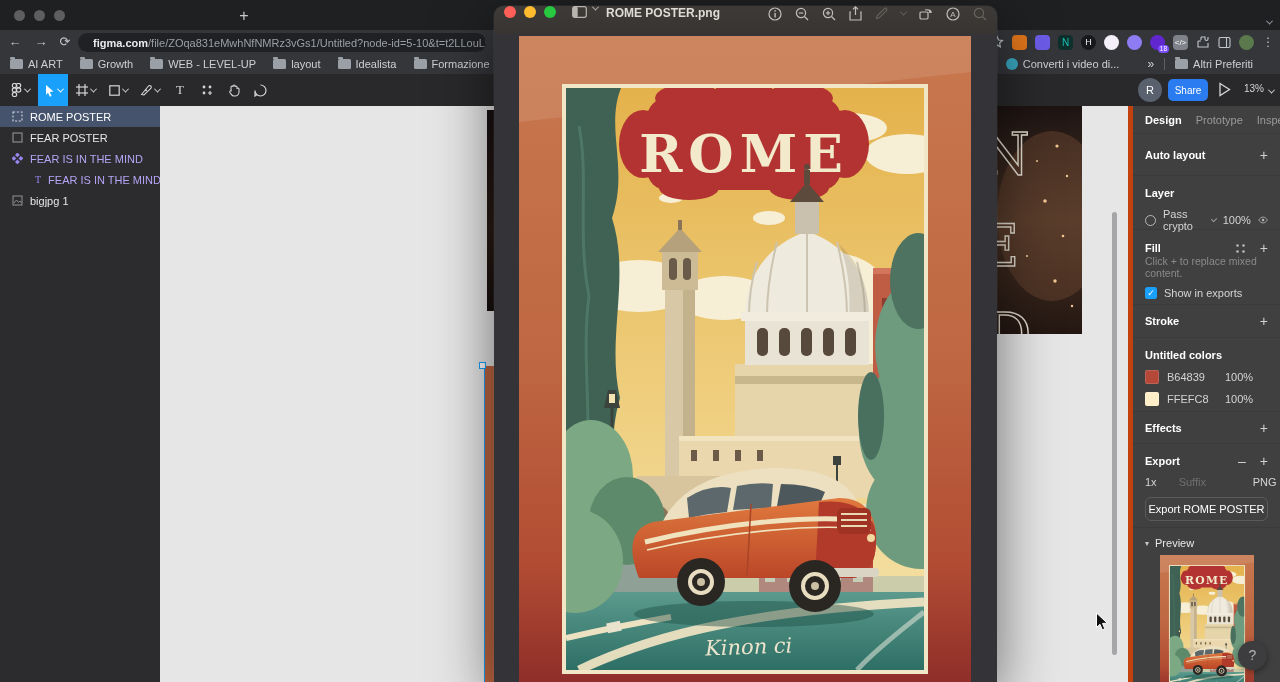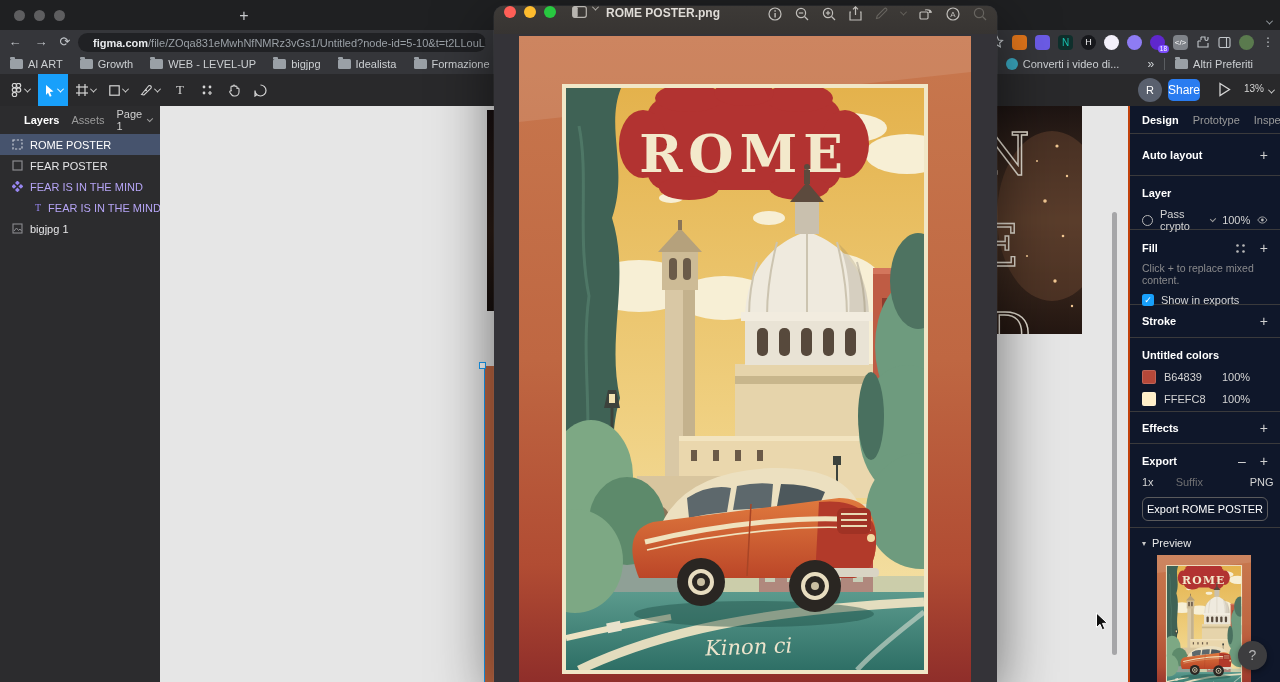--- a/index.html
+++ b/index.html
@@ -31,21 +31,21 @@
   .sq-ic { width:12px; height:12px; border-radius:3px; flex:none; }
   .divv { width:1px; height:12px; background:#5a5d61; }
 
   
   .ftoolbar { position:absolute; left:0; top:74px; width:1280px; height:32px; background:#29292b; }
   .tool { position:absolute; top:0; height:32px; display:flex; align-items:center; justify-content:center; gap:3px; color:#d5d5d5; }
   .tool svg { display:block; }
   .tool.active { background:#18a0fb; color:#fff; }
   .chev { width:5px; height:5px; border-right:1.2px solid currentColor; border-bottom:1.2px solid currentColor; transform:rotate(45deg) translate(-1px,-1px); display:inline-block; }
   .avatarR { position:absolute; left:1138px; top:4px; width:24px; height:24px; border-radius:50%; background:#59606e; color:#fff; font-size:11px; text-align:center; line-height:24px; }
-  .sharebtn { position:absolute; left:1168px; top:5px; width:32px; height:22px; background:#2a7cf0; border:none; border-radius:5px; color:#fff; font-size:12px; font-family:inherit; }
+  .sharebtn { position:absolute; left:1168px; top:5px; width:40px; height:22px; background:#2a7cf0; border:none; border-radius:5px; color:#fff; font-size:10px; font-family:inherit; }
   .playbtn { position:absolute; left:1218px; top:8px; color:#d5d5d5; }
   .zoomctl { position:absolute; left:1244px; top:9px; color:#d5d5d5; font-size:10px; display:flex; gap:5px; align-items:flex-end; }
 
   
   .lsb { position:absolute; left:0; top:106px; width:160px; height:576px; background:#2c2c2e; }
   .lsb-tabs { height:28px; display:flex; align-items:center; padding:0 12px; gap:12px; font-size:11px; }
   .lsb-tabs .on { color:#fff; font-weight:bold; }
   .lsb-tabs .off { color:#9b9b9b; }
   .pagesel { margin-left:auto; color:#d0d0d0; display:flex; align-items:center; gap:5px; }
   .lrow { height:21px; display:flex; align-items:center; padding:0 6px 0 12px; font-size:11px; color:#e6e6e8; gap:7px; white-space:nowrap; overflow:hidden; }
@@ -56,21 +56,21 @@
 
   
   .canvas { position:absolute; left:160px; top:106px; width:968px; height:576px; background:#e6e6e6; }
   .sliver-dark { position:absolute; left:487px; top:110px; width:7px; height:201px; background:linear-gradient(180deg,#181011,#2a1b14 60%,#17100e); }
   .sliver-rome { position:absolute; left:484px; top:366px; width:10px; height:316px; background:#bf6742; border-left:1.5px solid #18a0fb; }
   .sel-handle { position:absolute; left:479px; top:362px; width:7px; height:7px; background:#fff; border:1.5px solid #18a0fb; }
   .fearposter { position:absolute; left:997px; top:106px; width:85px; height:228px; overflow:hidden; }
   .cscroll { position:absolute; left:1112px; top:212px; width:5px; height:443px; border-radius:3px; background:#a6a6a8; }
 
   
-  .rp { position:absolute; left:1128px; top:106px; width:152px; height:576px; background:#0f172a; border-left:2px solid #c2410c; font-size:11px; color:#d4d4d4; }
+  .rp { position:absolute; left:1128px; top:106px; width:152px; height:576px; background:#404040; border-left:5px solid #c2410c; font-size:11px; color:#d4d4d4; }
   .rp-sec { border-bottom:1px solid #3a3a3c; padding:0 12px; position:relative; }
   .rp-title { color:#fff; font-weight:bold; }
   .rowf { display:flex; align-items:center; }
   .plus { color:#d0d0d0; font-size:14px; line-height:1; }
   .minus { color:#d0d0d0; font-size:14px; line-height:1; }
   .hintt { color:#8a8a8c; font-size:10.5px; }
   .checkbox { width:12px; height:12px; background:#18a0fb; border-radius:2.5px; color:#fff; font-size:9px; line-height:12px; text-align:center; flex:none; }
   .swatch { width:14px; height:14px; border-radius:2px; flex:none; border:0.5px solid rgba(255,255,255,.15); }
   .exp-btn { width:100%; height:24px; border:1px solid #5a5a5c; background:transparent; border-radius:6px; color:#fff; font-size:11px; font-family:inherit; }
   .suffix-input { background:transparent; border:none; outline:none; width:52px; color:#d4d4d4; font-size:11px; font-family:inherit; }
@@ -355,21 +355,21 @@
     <span class="bm">
         <span class="folder"></span>
         <span>Growth</span>
       </span>
     <span class="bm">
         <span class="folder"></span>
         <span>WEB - LEVEL-UP</span>
       </span>
     <span class="bm">
         <span class="folder"></span>
-        <span>bigjpg</span>
+        <span>layout</span>
       </span>
     <span class="bm">
         <span class="folder"></span>
         <span>Idealista</span>
       </span>
     <span class="bm">
         <span class="folder"></span>
         <span>Formazione</span>
       </span>
     <span class="bm">
@@ -462,32 +462,20 @@
           <polygon points="2,1.5 11.5,7.5 2,13.5" fill="none" stroke="#d5d5d5" stroke-width="1.3"></polygon>
         </svg>
     </span>
     <span class="zoomctl">
         <span>13%</span>
         <span class="chev"></span>
       </span>
   </div>
 
   <div class="lsb">
-    <div class="lsb-tabs">
-      <svg width="11" height="11" viewBox="0 0 11 11">
-          <circle cx="4.5" cy="4.5" r="3.4" fill="none" stroke="#9b9b9b" stroke-width="1.2"></circle>
-          <line x1="7.2" y1="7.2" x2="10" y2="10" stroke="#9b9b9b" stroke-width="1.2"></line>
-        </svg>
-      <span class="on">Layers</span>
-      <span class="off">Assets</span>
-      <span class="pagesel">
-          <span>Page 1</span>
-          <span class="chev" style="color:#9b9b9b"></span>
-        </span>
-    </div>
     <div class="lrow sel">
       <span class="licon">
           <svg width="11" height="11" viewBox="0 0 11 11">
             <rect x="1" y="1" width="9" height="9" fill="none" stroke="#c9cdd6" stroke-width="1.2" stroke-dasharray="2.2 1.6"></rect>
           </svg>
         </span>
       <span>ROME POSTER</span>
     </div>
     <div class="lrow">
       <span class="licon">
@@ -582,21 +570,21 @@
         <svg width="11" height="11" viewBox="0 0 11 11" style="margin-left:auto;margin-right:14px">
             <g fill="#b8b8b8">
               <circle cx="2.5" cy="2.5" r="1.3"></circle>
               <circle cx="8.5" cy="2.5" r="1.3"></circle>
               <circle cx="2.5" cy="8.5" r="1.3"></circle>
               <circle cx="8.5" cy="8.5" r="1.3"></circle>
             </g>
           </svg>
         <span class="plus">+</span>
       </div>
-      <div class="hintt" style="margin-top:7px">Click + to replace mixed content.</div>
+      <div class="hintt" style="">Click + to replace mixed content.</div>
       <div class="rowf" style="margin-top:8px;gap:7px">
         <span class="checkbox">✓</span>
         <span>Show in exports</span>
       </div>
     </div>
     <div class="rp-sec rowf" style="height:33px">
       <span class="rp-title">Stroke</span>
       <span class="plus" style="margin-left:auto">+</span>
     </div>
     <div class="rp-sec" style="height:74px;padding-top:11px">

